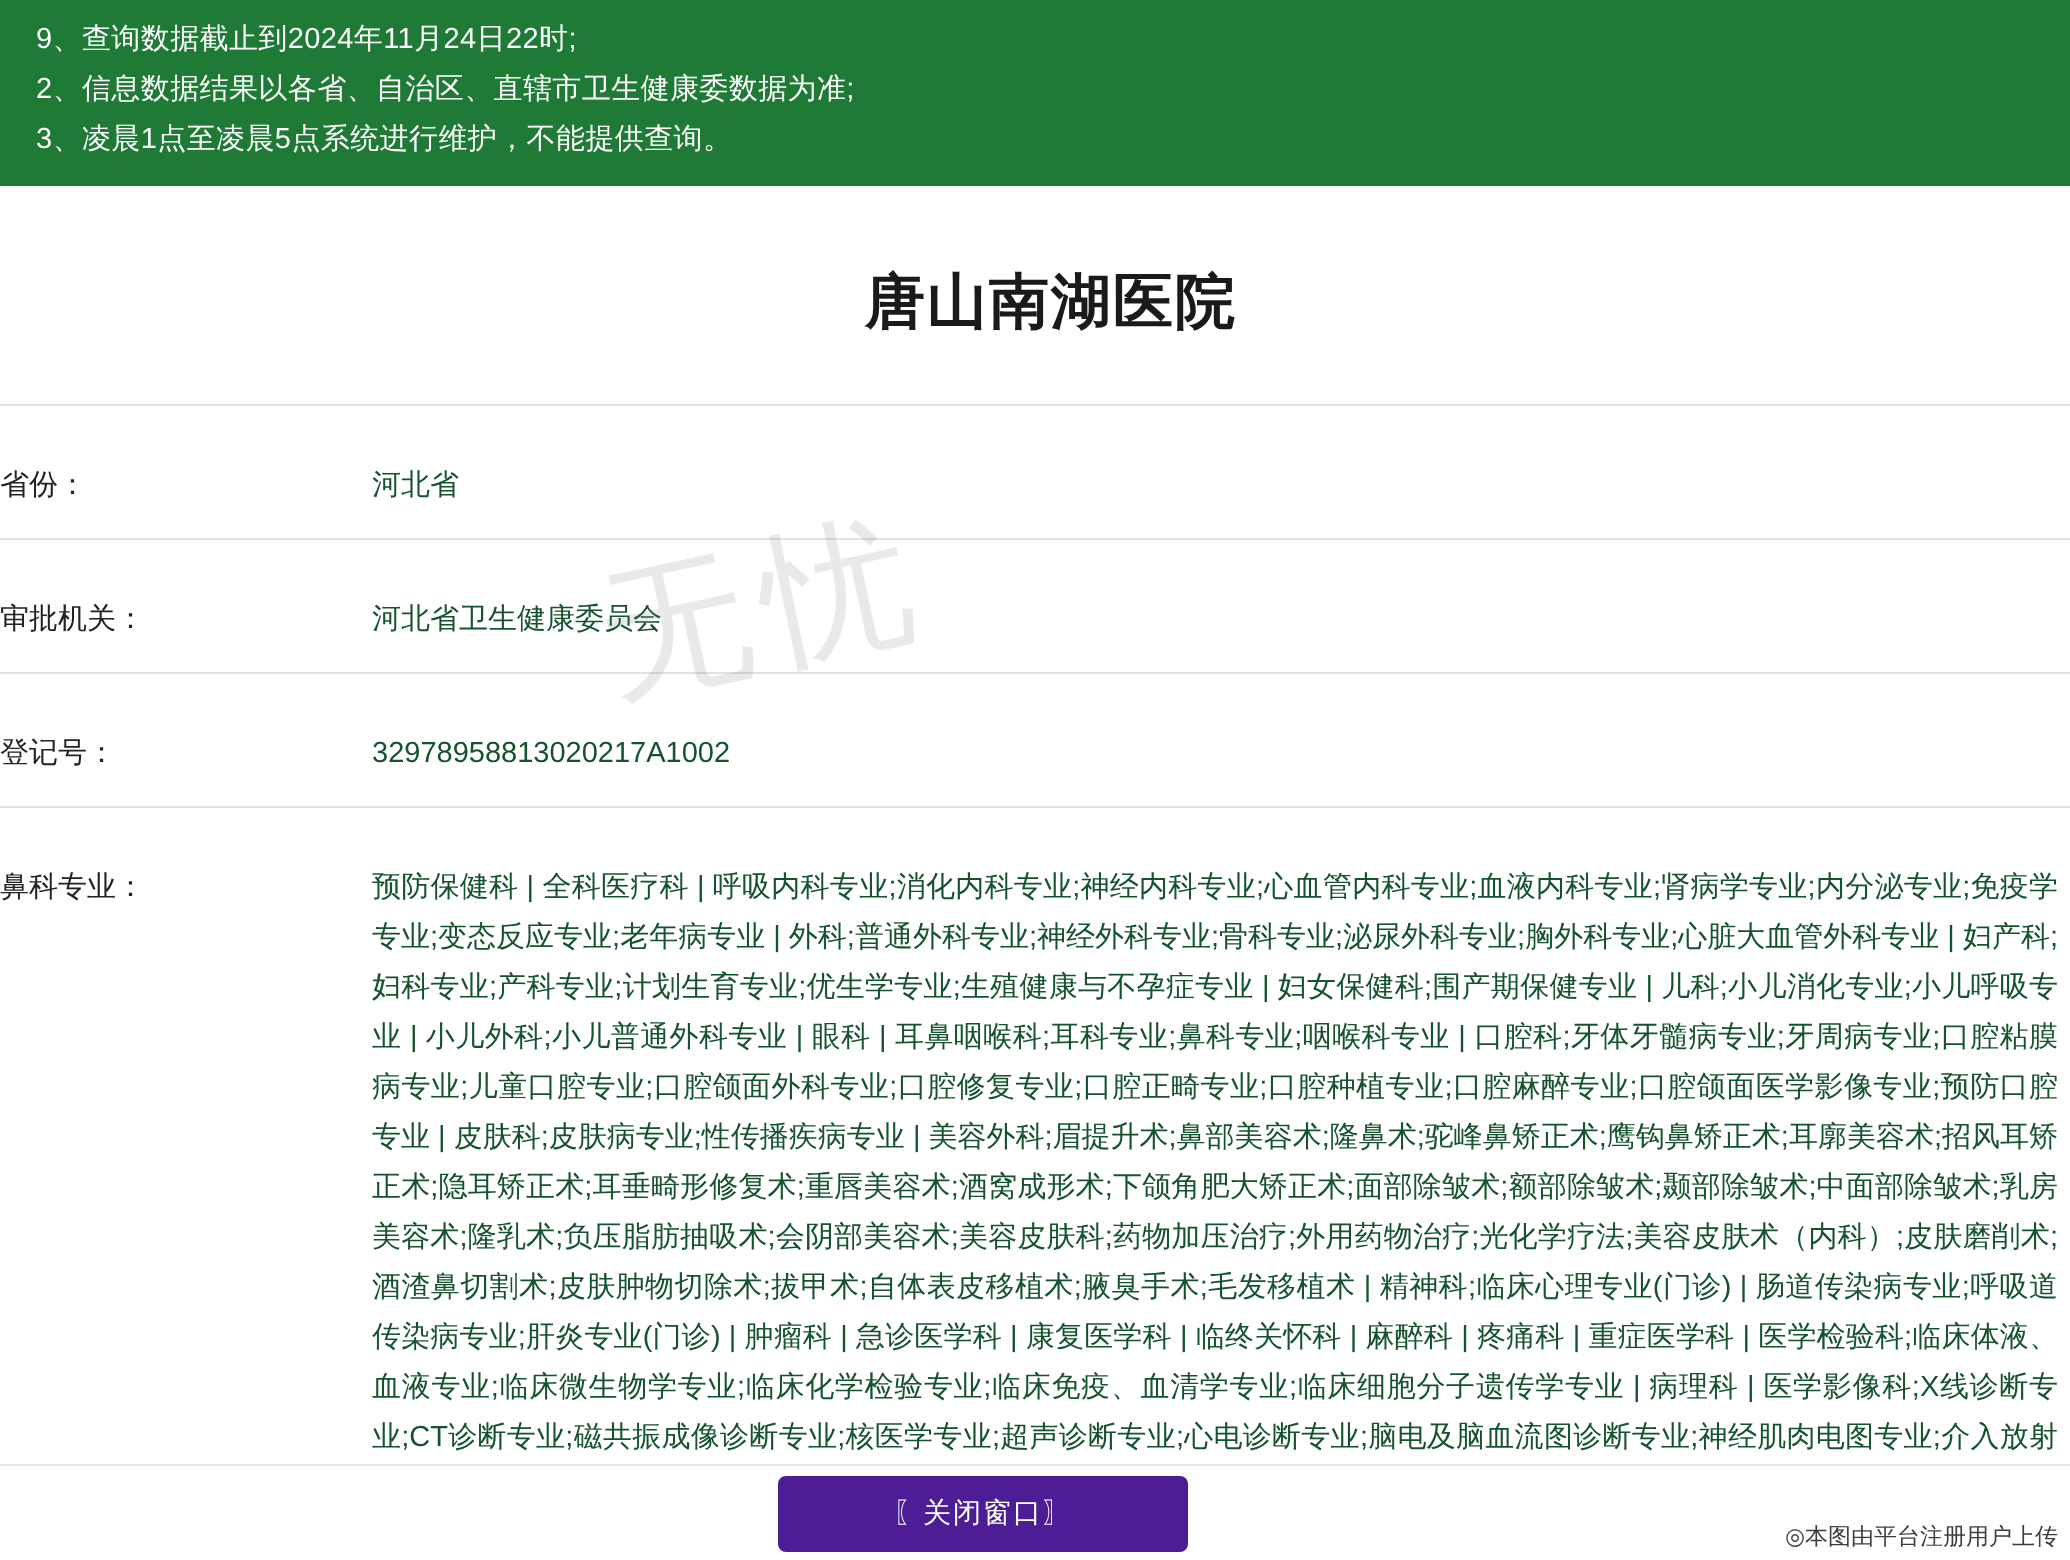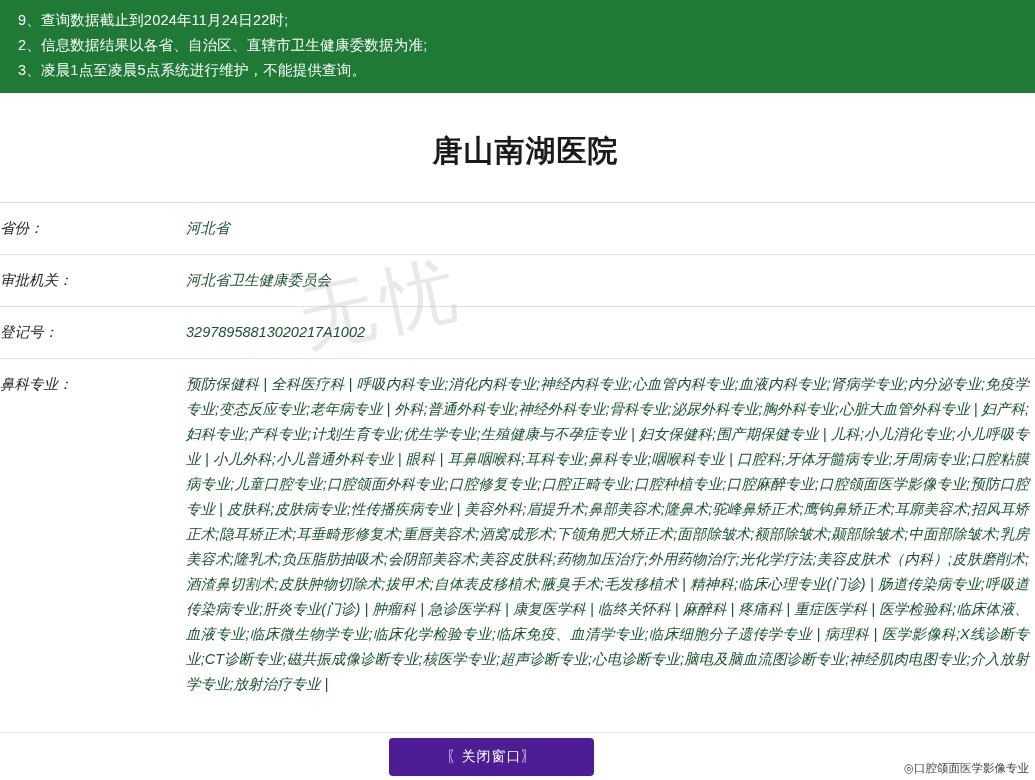--- a/index.html
+++ b/index.html
@@ -45,23 +45,22 @@
     width: 100%;
     border-collapse: collapse;
     font-size: 14.5px;
     color: #222;
   }
   .info-table tr {
     border-top: 1px solid #e2e2e2;
   }
   .info-table td {
     vertical-align: top;
-    padding: 13px 6px 13px 0;
+    padding: 28px 6px 13px 0;
     line-height: 25px;
-    font-style: italic;
   }
   .info-table td.label {
     width: 180px;
     padding-left: 0;
     color: #222;
     white-space: nowrap;
   }
   .info-table td.value {
     padding-left: 6px;
     color: #14532d;
@@ -172,16 +171,16 @@
       </tr>
     </tbody>
       </table>
 
   </div>
 
   <div class="fade-cut"></div>
 
   <div class="bottom-bar">
     <button class="close-button">〖关闭窗口〗</button>
-    <div class="footer-credit">◎口腔颌面医学影像专业</div>
+    <div class="footer-credit">◎本图由平台注册用户上传</div>
   </div>
 
 </div>
 
 </body></html>

